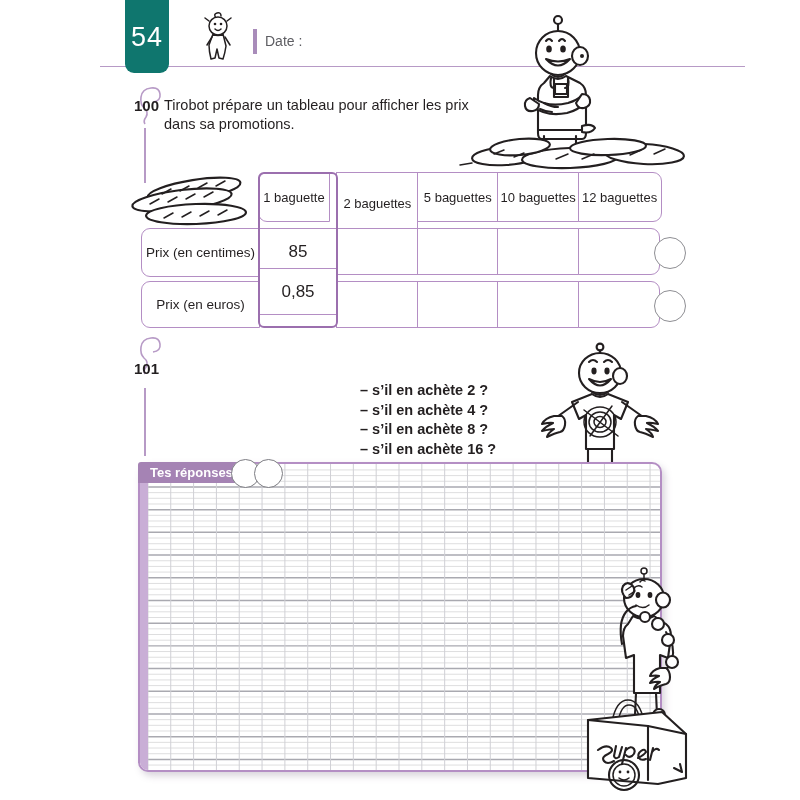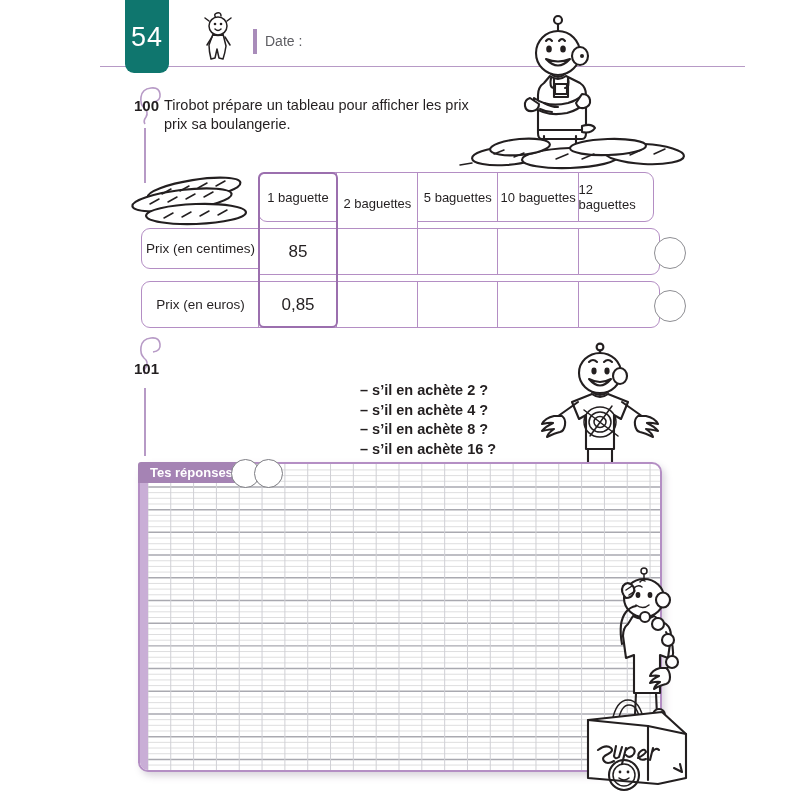--- a/index.html
+++ b/index.html
@@ -185,21 +185,21 @@
   <div class="ex-curl" style="left:133px;top:86px;">
     <svg width="34" height="38" viewBox="0 0 34 38">
       <path fill="none" stroke="#b79ac6" stroke-width="1.6" d="M20 16 q8 -1 7 -8 q-1 -7 -9 -6 q-9 1 -10 9 q-1 7 3 11 q5 4 2 9 q-3 4 -1 7"></path>
     </svg>
   </div>
   <div class="ex-num" style="left:134px;top:97px;">100</div>
   <div class="ex-stem" style="left:144px;top:128px;height:55px;"></div>
 
   <div class="ex-text" style="left:164px;top:96px;width:330px;">
     <div>Tirobot prépare un tableau pour afficher les prix</div>
-    <div>prix sa boulangerie.</div>
+    <div>dans sa promotions.</div>
   </div>
 
   <div class="ill" style="left:124px;top:172px;width:130px;height:60px;">
     <svg width="130" height="60" viewBox="0 0 130 60">
       <ellipse class="fillw" cx="70" cy="18" rx="47" ry="10" transform="rotate(-9 70 18)"></ellipse>
       <ellipse class="fillw" cx="58" cy="28" rx="50" ry="10" transform="rotate(-7 58 28)"></ellipse>
       <ellipse class="fillw" cx="72" cy="42" rx="50" ry="10" transform="rotate(-2 72 42)"></ellipse>
       <g class="ln-thin">
         <path d="M38 22 l9 -5"></path>
           <path d="M56 19 l9 -5"></path>
@@ -212,36 +212,36 @@
         <path d="M40 46 l9 -5"></path>
           <path d="M58 45 l9 -5"></path>
           <path d="M76 44 l9 -5"></path>
           <path d="M94 43 l9 -5"></path>
       </g>
     </svg>
   </div>
 
   <div class="tbl">
 
-    <div class="cell rounded-l" style="left:258px;top:172px;width:80px;height:50px;">1 baguette</div>
+    <div class="cell rounded-l" style="left:258px;top:172px;width:72px;height:50px;">1 baguette</div>
     <div class="cell" style="left:336.4px;top:172px;width:82px;height:62px;">2 baguettes</div>
     <div class="cell" style="left:416.8px;top:172px;width:82px;height:50px;">5 baguettes</div>
     <div class="cell" style="left:497.2px;top:172px;width:82px;height:50px;">10 baguettes</div>
-    <div class="cell rounded-r" style="left:577.6px;top:172px;width:76px;height:50px;">12 baguettes</div>
-
-    <div class="cell lbl rounded-l" style="left:141px;top:228px;width:119px;height:41px;">Prix (en centimes)</div>
+    <div class="cell rounded-r" style="left:577.6px;top:172px;width:84px;height:50px;">12 baguettes</div>
+
+    <div class="cell lbl rounded-l" style="left:141px;top:228px;width:119px;height:49px;">Prix (en centimes)</div>
     <div class="cell big" style="left:258px;top:228px;width:80px;height:47px;">85</div>
     <div class="cell" style="left:336.4px;top:228px;width:82px;height:47px;"></div>
     <div class="cell" style="left:416.8px;top:228px;width:82px;height:47px;"></div>
     <div class="cell" style="left:497.2px;top:228px;width:82px;height:47px;"></div>
     <div class="cell rounded-r" style="left:577.6px;top:228px;width:82px;height:47px;"></div>
     <div class="row-circle" style="left:654px;top:236.5px;"></div>
 
     <div class="cell lbl rounded-l" style="left:141px;top:281px;width:119px;height:47px;">Prix (en euros)</div>
-    <div class="cell big" style="left:258px;top:281px;width:80px;height:47px;">0,85</div>
+    <div class="cell big" style="left:258px;top:268px;width:80px;height:47px;">0,85</div>
     <div class="cell" style="left:336.4px;top:281px;width:82px;height:47px;"></div>
     <div class="cell" style="left:416.8px;top:281px;width:82px;height:47px;"></div>
     <div class="cell" style="left:497.2px;top:281px;width:82px;height:47px;"></div>
     <div class="cell rounded-r" style="left:577.6px;top:281px;width:82px;height:47px;"></div>
     <div class="row-circle" style="left:654px;top:289.5px;"></div>
 
     <div class="col1-outline" style="left:258px;top:172px;width:80px;height:156px;"></div>
   </div>
 
   <div class="ex-curl" style="left:133px;top:336px;">

